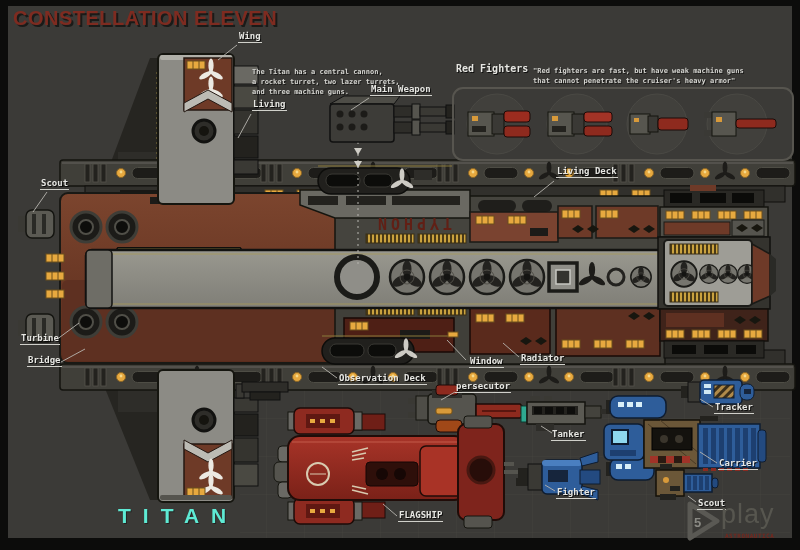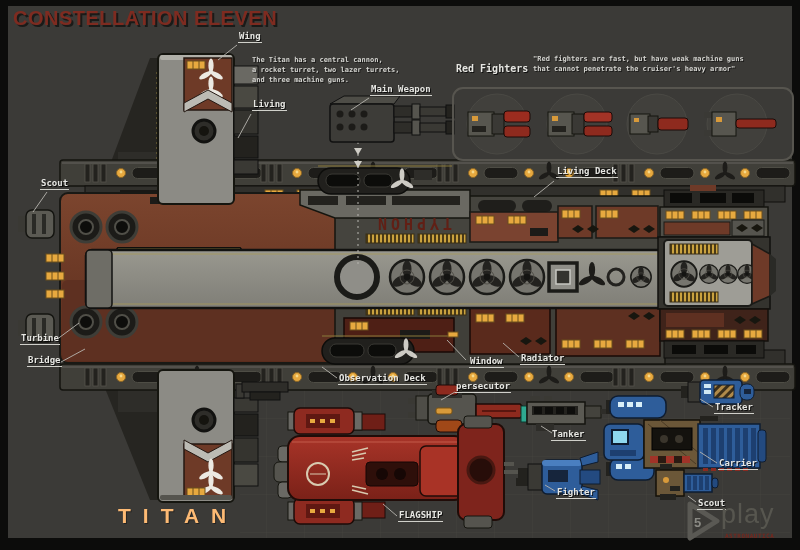--- a/index.html
+++ b/index.html
@@ -8,24 +8,24 @@
   .inner{position:absolute;left:8px;top:6px;width:784px;height:532px;background:#3b3a37;}
   .layer{position:absolute;left:0;top:0;width:800px;height:550px;}
   .page-title{position:absolute;left:13px;top:7px;
     font-family:"Liberation Sans",sans-serif;font-weight:bold;font-size:20px;
     letter-spacing:.5px;color:#7e2b20;text-shadow:2px 2px 0 rgba(0,0,0,.55);white-space:nowrap;text-align:center;}
   .plabel{position:absolute;font:bold 9px "DejaVu Sans Mono",monospace;color:#e6e6e2;
     border-bottom:1px solid #d0d0ca;padding:0 1px 1px 1px;line-height:1;
     text-shadow:1px 1px 0 rgba(0,0,0,.75);white-space:nowrap;}
   .plabel.nou{border-bottom:none;font-size:10px;}
   .pnote{position:absolute;font:bold 7px "DejaVu Sans Mono",monospace;color:#d4d4d0;
-    text-shadow:1px 1px 0 rgba(0,0,0,.6);white-space:nowrap;}
+    text-shadow:1px 1px 0 rgba(0,0,0,.6);white-space:nowrap;margin-top:12px;}
   .pnote div{line-height:10px;}
   .titancap{position:absolute;font-family:"Liberation Sans",sans-serif;font-weight:bold;
-    font-size:21px;letter-spacing:12px;color:#fdba74;text-shadow:1px 1px 0 rgba(0,0,0,.4);}
+    font-size:21px;letter-spacing:12px;color:#5eead4;text-shadow:1px 1px 0 rgba(0,0,0,.4);}
   .brandplay{position:absolute;font-family:"Liberation Sans",sans-serif;font-weight:normal;
     font-size:27px;color:#57564f;letter-spacing:1px;}
   .wm{position:absolute;font:bold 6px "DejaVu Sans Mono",monospace;color:#7e241a;
     letter-spacing:.5px;opacity:.9;}
 </style>
 </head>
 <body>
 
 <div class="canvas">
   <div class="inner"></div>

